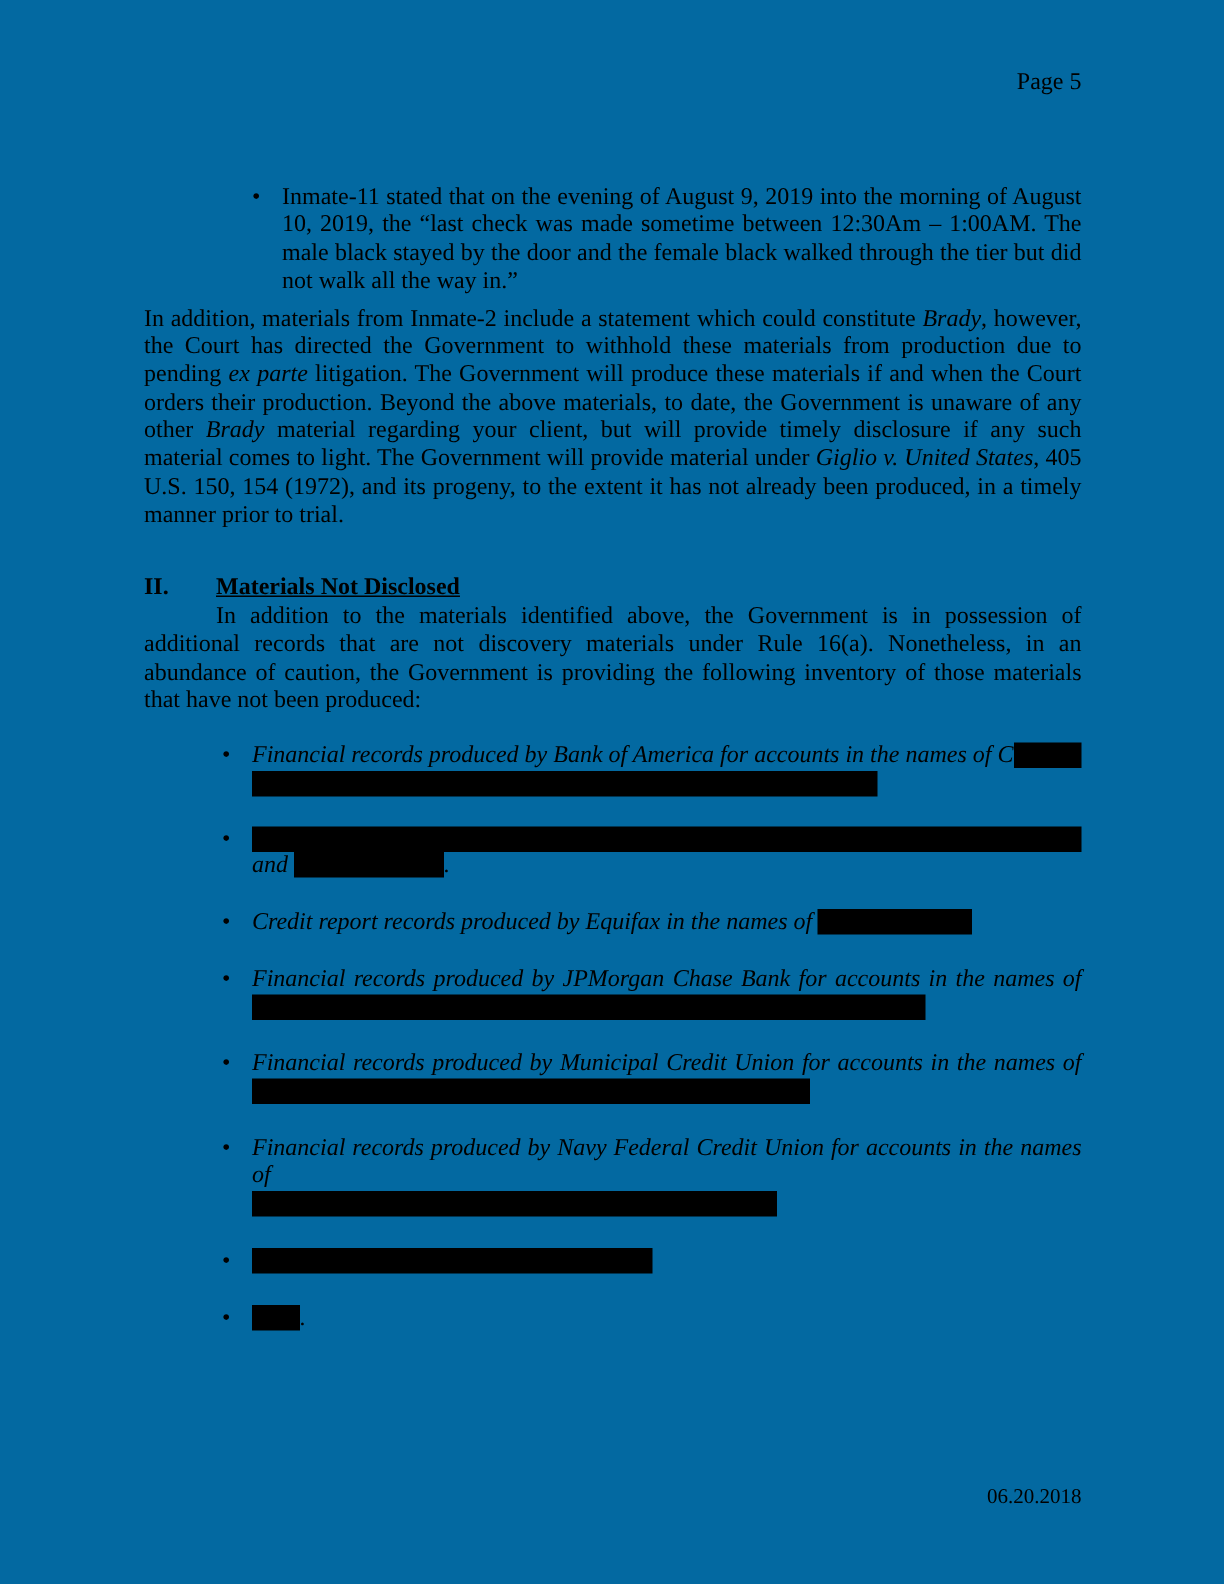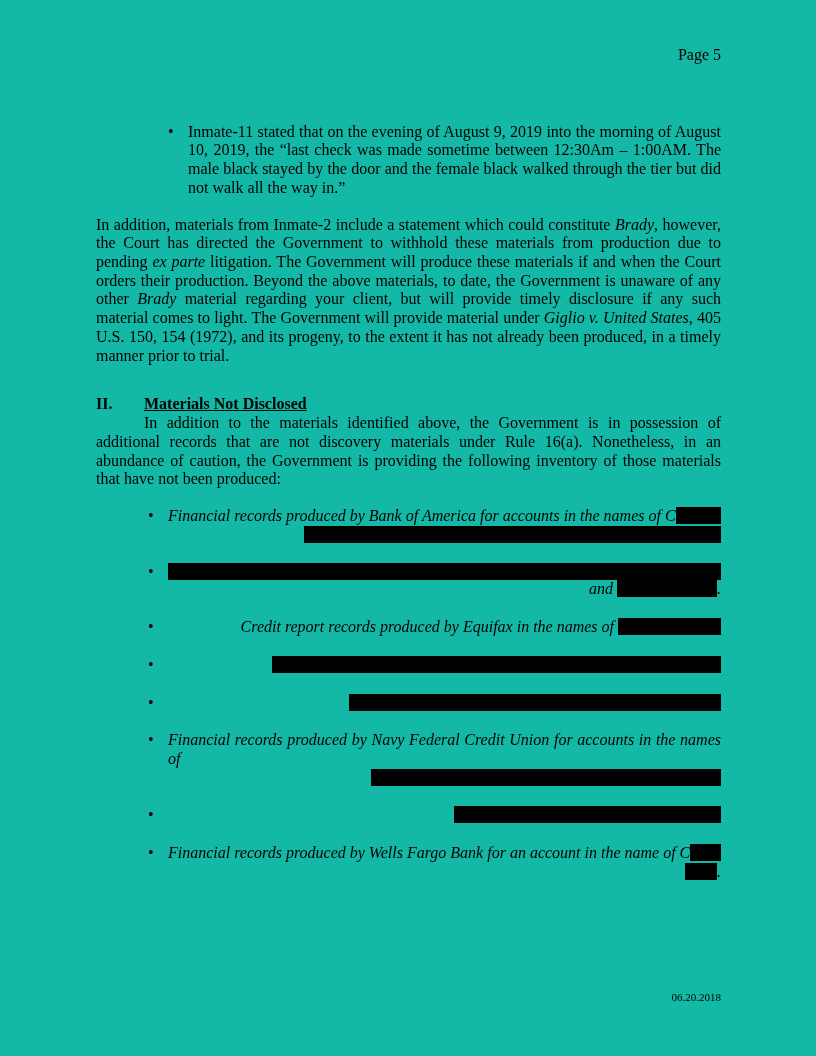--- a/index.html
+++ b/index.html
@@ -1,68 +1,68 @@
 <!DOCTYPE html>
 <html><head>
 <meta charset="utf-8">
 <style>
   html, body { margin: 0; padding: 0; background: #e8e8e8; }
   .page {
     position: relative;
     width: 816px;
     height: 1056px;
     margin: 0 auto;
-    background: #14b8a6;
+    background: #0369a1;
     box-sizing: border-box;
     padding: 0 95px 0 96px;
     font-family: "Liberation Serif", serif;
     font-size: 16px;
     line-height: 1.17;
     color: #000000;
     overflow: hidden;
   }
   p { margin: 0; }
 
   .header-row { margin-top: 46px; text-align: right; }
 
   .quote-bullet { margin-top: 58px; margin-left: 72px; display: flex; }
   .quote-marker { flex: 0 0 25px; width: 25px; }
   .quote-text { flex: 1; min-width: 0; text-align: justify; }
 
   .para { text-align: justify; }
-  .para-brady { margin-top: 18px; }
+  .para-brady { margin-top: 6px; }
 
   .section-heading { margin-top: 30px; font-weight: bold; text-decoration: underline; }
   .heading-number { display: inline-block; width: 48px; }
 
   .para-intro { text-indent: 48px; }
 
   .inventory-list { margin-top: 18px; margin-left: 52px; }
   .bullet-item { display: flex; margin-bottom: 19px; }
   .bullet-marker { flex: 0 0 20px; width: 20px; }
   .bullet-content { flex: 1; min-width: 0; font-style: italic; }
 
-  .bullet-line.plain { text-align: right; }
+  .bullet-line.plain { text-align: left; }
   .bullet-line.justify { text-align: justify; text-align-last: justify; }
   .bullet-line.flex { display: flex; }
   .bullet-line.flex span:not(.redact) { white-space: pre; }
 
   .redact {
     display: inline-block;
     height: 17px;
     background: #000000;
     vertical-align: text-bottom;
   }
   .redact.fill { flex: 1 1 auto; }
 
   .footer {
     position: absolute;
     top: 991px;
     right: 95px;
-    font-size: 11px;
+    font-size: 14px;
     text-align: right;
   }
 </style>
 </head>
 <body>
 
 <div class="page">
 
   <div class="header-row">
     <span>Page 5</span>
@@ -106,27 +106,29 @@
   <div class="bullet-item">
     <span class="bullet-marker">•</span>
     <div class="bullet-content">
           <div class="bullet-line plain"><span>Credit report records produced by Equifax in the names of </span><span class="redact" style="width: 103px;"></span></div>
         </div>
   </div>
 
   <div class="bullet-item">
     <span class="bullet-marker">•</span>
     <div class="bullet-content">
+          <div class="bullet-line justify"><span>Financial records produced by JPMorgan Chase Bank for accounts in the names of</span></div>
           <div class="bullet-line plain"><span class="redact" style="width: 449px;"></span></div>
         </div>
   </div>
 
   <div class="bullet-item">
     <span class="bullet-marker">•</span>
     <div class="bullet-content">
+          <div class="bullet-line justify"><span>Financial records produced by Municipal Credit Union for accounts in the names of</span></div>
           <div class="bullet-line plain"><span class="redact" style="width: 372px;"></span></div>
         </div>
   </div>
 
   <div class="bullet-item">
     <span class="bullet-marker">•</span>
     <div class="bullet-content">
           <div class="bullet-line justify"><span>Financial records produced by Navy Federal Credit Union for accounts in the names of</span></div>
           <div class="bullet-line plain"><span class="redact" style="width: 350px;"></span></div>
         </div>
@@ -135,24 +137,20 @@
   <div class="bullet-item">
     <span class="bullet-marker">•</span>
     <div class="bullet-content">
           <div class="bullet-line plain"><span class="redact" style="width: 267px;"></span></div>
         </div>
   </div>
 
   <div class="bullet-item">
     <span class="bullet-marker">•</span>
     <div class="bullet-content">
-          <div class="bullet-line flex">
-            <span>Financial records produced by Wells Fargo Bank for an account in the name of C</span>
-            <span class="redact fill"></span>
-          </div>
           <div class="bullet-line plain"><span class="redact" style="width: 32px;"></span><span>.</span></div>
         </div>
   </div>
 </div>
 
   <div class="footer">06.20.2018</div>
 
 </div>
 
 </body></html>

